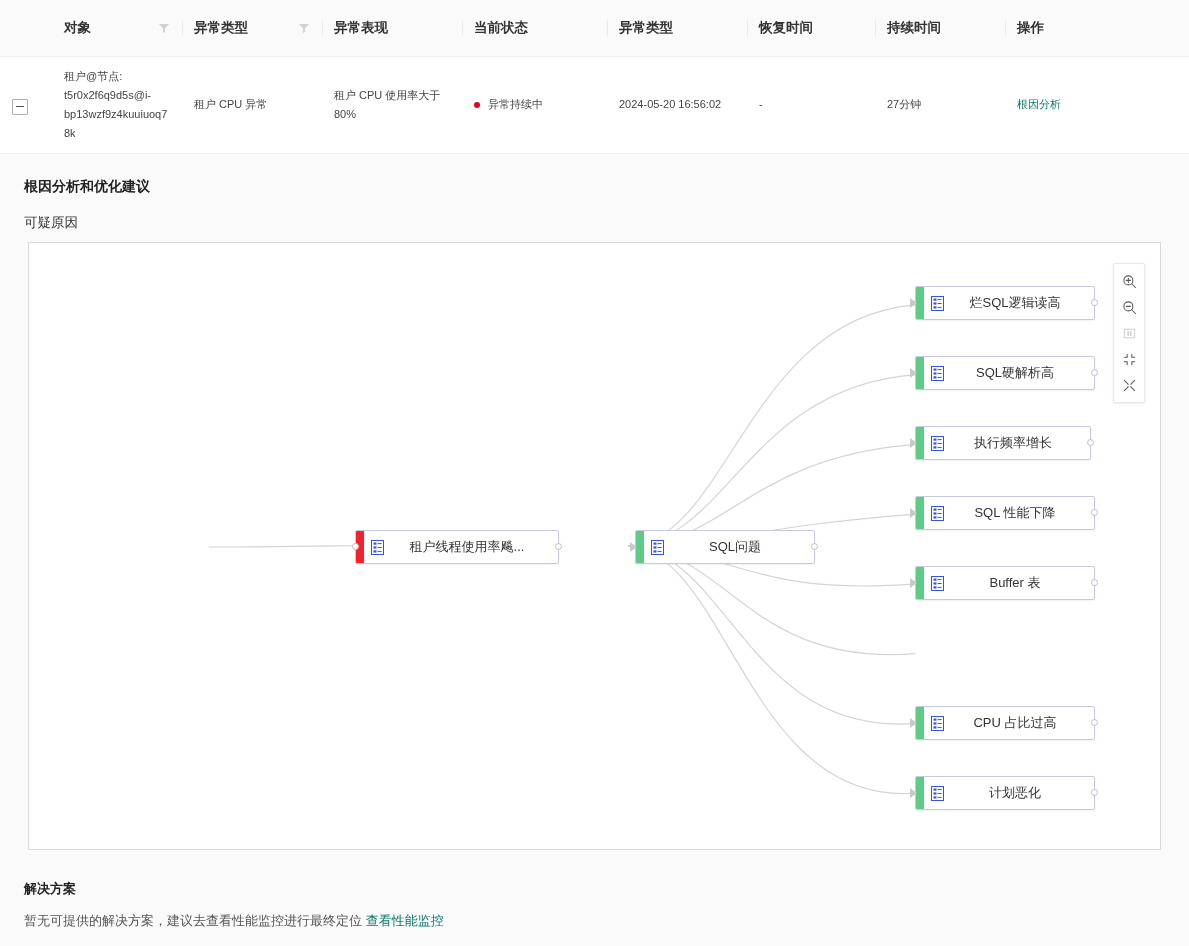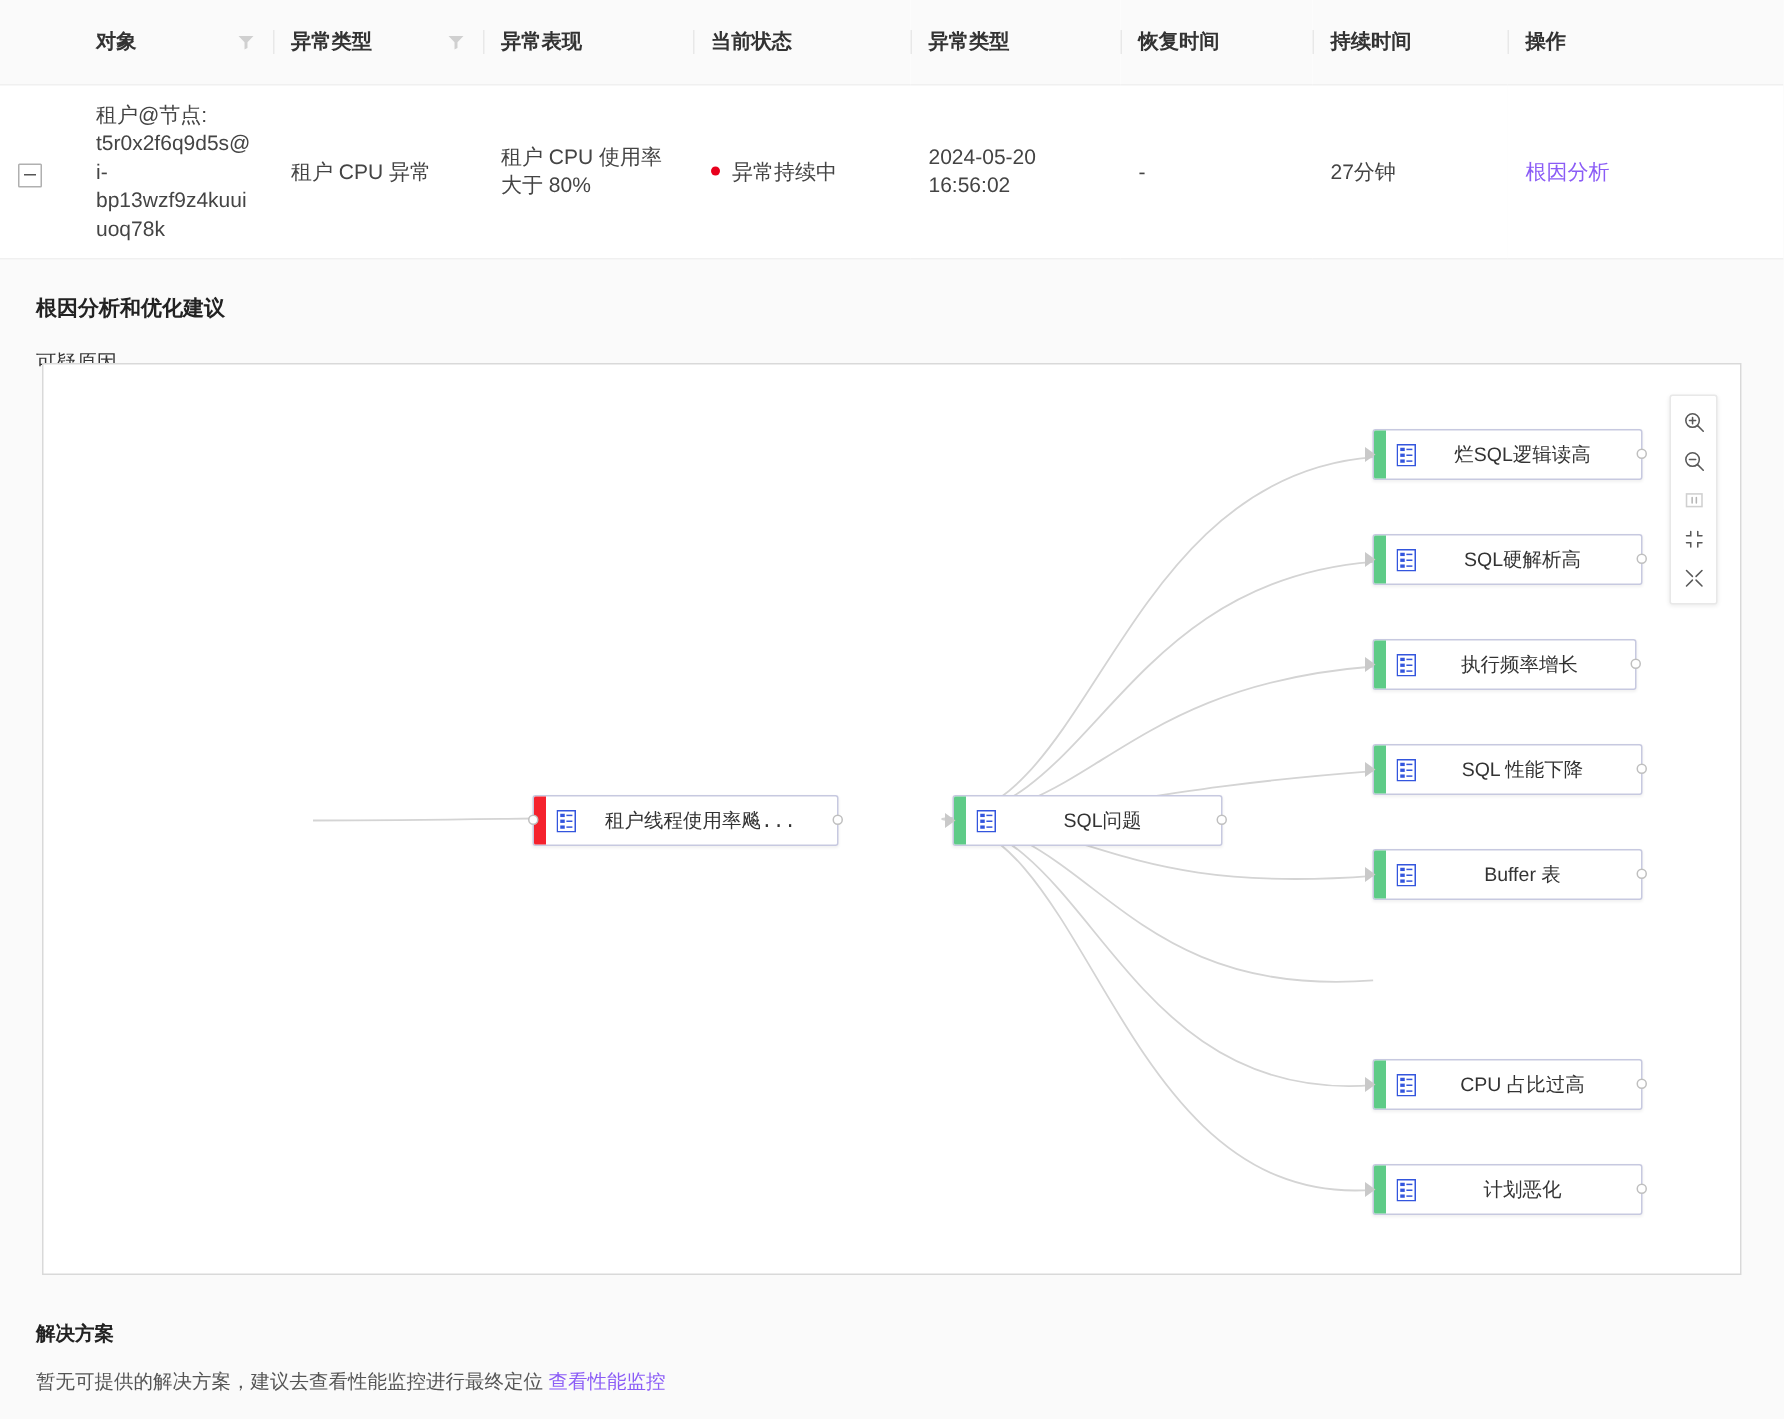--- a/index.html
+++ b/index.html
@@ -26,35 +26,35 @@
   table.alarm-table thead th.sep::before {
     content: ""; position: absolute; left: 0; top: 50%;
     transform: translateY(-50%); width: 1px; height: 16px; background: #e8e8e8;
   }
   .th-inner { display: flex; align-items: center; justify-content: space-between; }
   .filter-icon { display: inline-block; width: 12px; height: 12px; opacity: .65; }
   .filter-icon svg { display: block; }
 
   table.alarm-table tbody tr { background: #fff; height: 96px; }
   table.alarm-table tbody td {
-    font-size: 14px; color: #444; padding: 10px 12px;
+    font-size: 11px; color: #444; padding: 10px 12px;
     vertical-align: middle; border-bottom: 1px solid #f0f0f0;
     line-height: 19px; word-break: break-word;
   }
   .col-expand { width: 52px; }
   .expander {
     width: 16px; height: 16px; border: 1px solid #b0b0b0; background: #fff;
     display: inline-flex; align-items: center; justify-content: center;
     cursor: pointer; border-radius: 1px;
   }
   .expander i { display: block; width: 8px; height: 1.5px; background: #555; }
 
   .status-cell { display: flex; align-items: center; gap: 8px; }
   .status-dot { width: 6px; height: 6px; border-radius: 50%; background: #e8001c; flex: none; }
-  .link { color: #8b5cf6; cursor: pointer; }
+  .link { color: #0f766e; cursor: pointer; }
 
   
   .section { padding: 0 24px; }
   .section-title { font-size: 14px; font-weight: bold; color: #222; padding-top: 24px; }
   .sub-title { font-size: 13.5px; color: #333; padding-top: 18px; }
 
   
   .canvas {
     position: absolute; left: 28px; top: 242px;
     width: 1133px; height: 608px;
@@ -211,21 +211,21 @@
       <path d="M 600,304 C 700,300 720,75 888,62" fill="none" stroke="#d4d4d4" stroke-width="1.2"></path>
       <path d="M 600,304 C 700,300 720,145 888,132" fill="none" stroke="#d4d4d4" stroke-width="1.2"></path>
       <path d="M 600,304 C 700,302 720,215 888,202" fill="none" stroke="#d4d4d4" stroke-width="1.2"></path>
       <path d="M 600,304 C 700,303 720,285 888,272" fill="none" stroke="#d4d4d4" stroke-width="1.2"></path>
       <path d="M 600,304 C 700,305 720,355 888,342" fill="none" stroke="#d4d4d4" stroke-width="1.2"></path>
       <path d="M 600,304 C 700,307 720,425 888,412" fill="none" stroke="#d4d4d4" stroke-width="1.2"></path>
       <path d="M 600,304 C 700,309 720,495 888,482" fill="none" stroke="#d4d4d4" stroke-width="1.2"></path>
       <path d="M 600,304 C 700,311 720,565 888,552" fill="none" stroke="#d4d4d4" stroke-width="1.2"></path>
     </svg>
 
-    <div class="node" style="left:326px; top:287px; width:204px;font-family:Liberation Mono, monospace;">
+    <div class="node" style="left:326px; top:287px; width:204px;">
       <span class="accent red"></span>
       <span class="node-icon">
         <svg width="13" height="15" viewBox="0 0 13 15">
           <rect x="0.5" y="0.5" width="12" height="14" fill="#fff" stroke="#3355dd"></rect>
           <rect x="2.5" y="2.5" width="3" height="2.2" fill="#3355dd"></rect>
           <rect x="2.5" y="6.4" width="3" height="2.2" fill="#3355dd"></rect>
           <rect x="2.5" y="10.3" width="3" height="2.2" fill="#3355dd"></rect>
           <rect x="6.6" y="3.1" width="4" height="1" fill="#3355dd"></rect>
           <rect x="6.6" y="7" width="4" height="1" fill="#3355dd"></rect>
           <rect x="6.6" y="10.9" width="4" height="1" fill="#3355dd"></rect>

